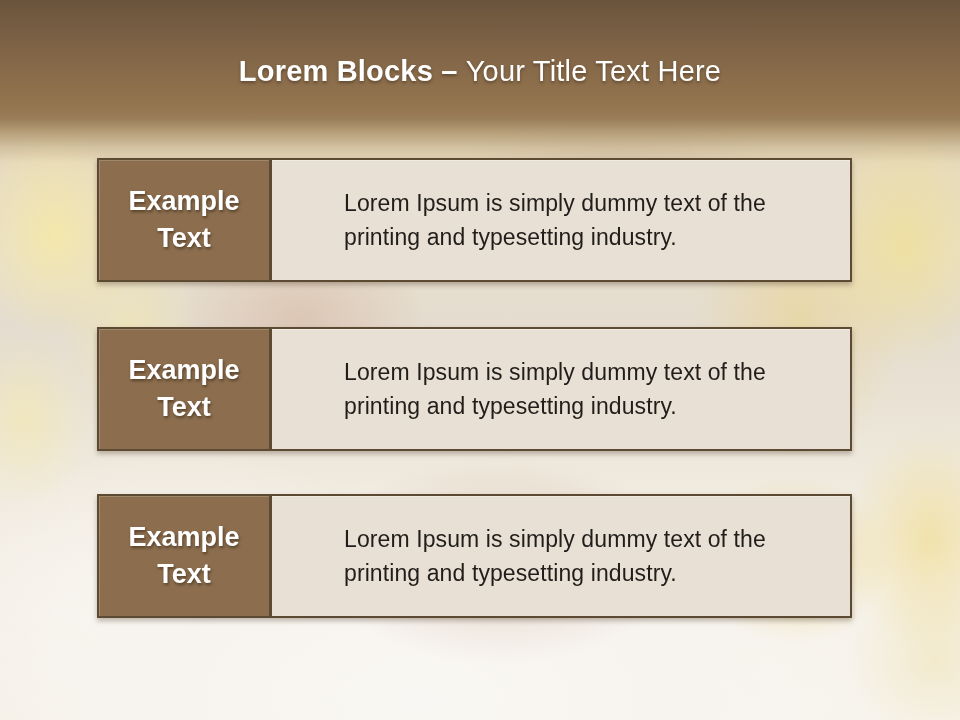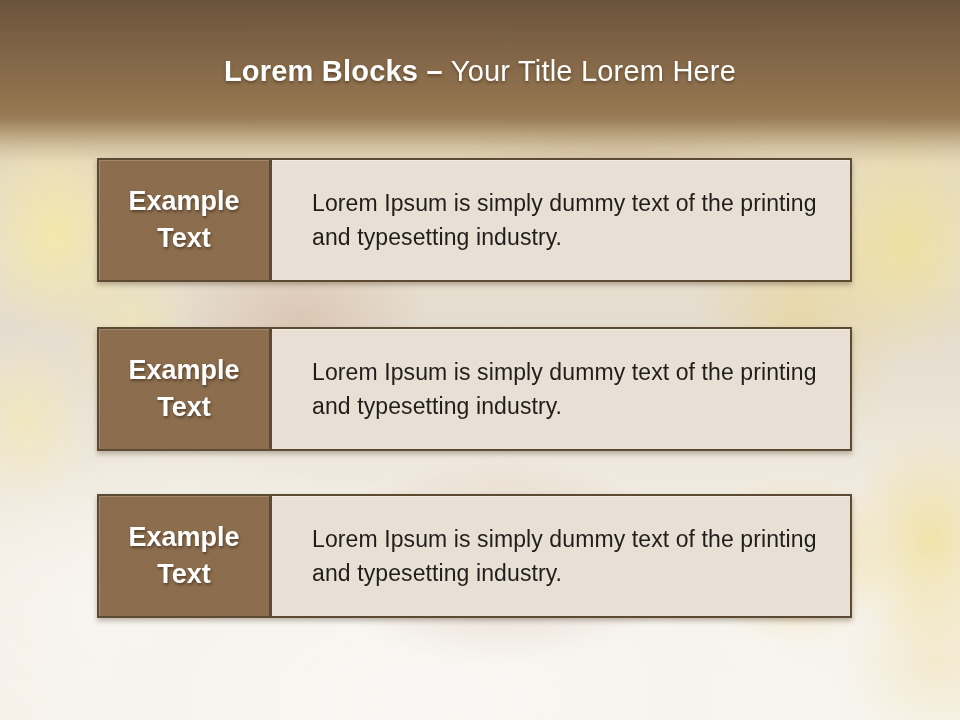--- a/index.html
+++ b/index.html
@@ -76,36 +76,37 @@
     font-size:27px;line-height:37px;
     text-align:center;
     white-space:pre-line;
     text-shadow:1px 2px 3px rgba(50,33,18,0.6);
   }
   .cell-body{
     flex:1;
     background:#e8e0d4;
     display:flex;align-items:center;
     box-shadow:inset 0 1px 0 rgba(255,255,255,0.35);
+    padding-left:32px;
   }
   .body-text{
     color:#211d1a;
     font-size:23px;line-height:34px;
     padding:0 25px 0 40px;
     letter-spacing:0.1px;
   }
 </style>
 </head>
 <body>
 
 <div class="slide">
   <div class="bg"></div>
 
   <h1 class="title" style="margin:0;">
-    <span class="t-bold">Lorem Blocks –</span><span class="t-reg">Your Title Lorem Here</span>
+    <span class="t-bold">Lorem Blocks –</span><span class="t-reg">Your Title Text Here</span>
   </h1>
 
   <div class="row row-1">
     <div class="cell-label">
       <span class="label-text">Example
 Text</span>
     </div>
     <div class="cell-body">
       <span class="body-text">Lorem Ipsum is simply dummy text of the printing and typesetting industry.</span>
     </div>

